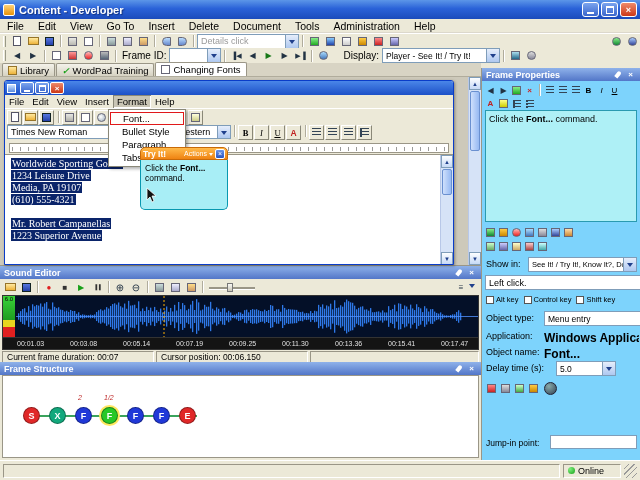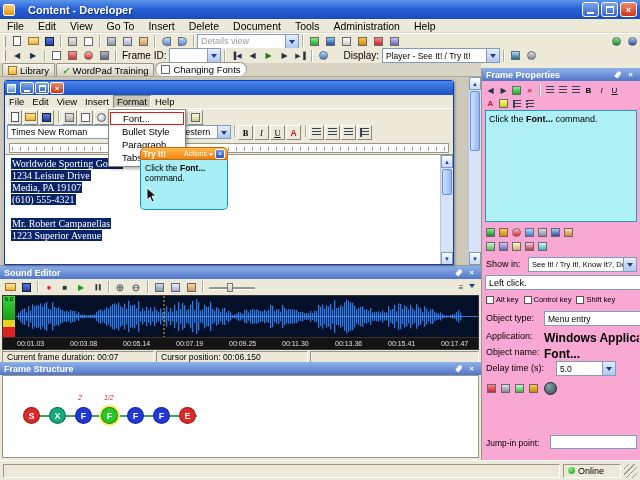--- a/index.html
+++ b/index.html
@@ -2,21 +2,21 @@
 <html><head>
 <meta charset="utf-8">
 <style>
 *{margin:0;padding:0;box-sizing:border-box;}
 html,body{width:640px;height:480px;background:#444;}
 .app{position:relative;width:640px;height:480px;font-family:"Liberation Sans",sans-serif;font-size:10px;color:#000;background:#ece9d8;overflow:hidden;}
 .abs{position:absolute;}
 
 .titlebar{left:0;top:0;width:640px;height:19px;background:linear-gradient(180deg,#5c96e8 0%,#2a62d8 45%,#1b4bbb 100%);display:flex;align-items:center;padding:0 3px;}
 .app-icon{width:12px;height:12px;background:linear-gradient(#ffd27a,#e8920a);border:1px solid #fff;margin-right:4px;border-radius:2px;}
-.title-text{color:#fff;font-weight:bold;font-size:11px;flex:1;text-shadow:1px 1px 1px #15337d;white-space:nowrap;margin-left:9px;}
+.title-text{color:#fff;font-weight:bold;font-size:11px;flex:1;text-shadow:1px 1px 1px #15337d;white-space:nowrap;}
 .winbtn{width:17px;height:15px;margin-left:2px;border:1px solid #fff;border-radius:3px;background:linear-gradient(#7aa4ee,#3a66cc);display:inline-flex;align-items:center;justify-content:center;color:#fff;font-size:9px;font-weight:bold;}
 .winbtn.close{background:linear-gradient(#ee8a6a,#cc3818);}
 .glyph-min{width:7px;height:2px;background:#fff;margin-top:7px;}
 .glyph-max{width:8px;height:8px;border:1px solid #fff;border-top:2px solid #fff;}
 
 .menubar{left:0;top:19px;width:640px;height:14px;display:flex;align-items:center;background:#ece9d8;border-bottom:1px solid #dcd8cc;}
 .menu-item{padding:0 7px;font-size:10.5px;line-height:14px;white-space:nowrap;}
 .toolbar{background:#ece9d8;display:flex;align-items:center;}
 .tb1{left:0;top:33px;width:640px;height:15px;border-top:1px solid #fff;}
 .tb2{left:0;top:48px;width:640px;height:15px;}
@@ -28,21 +28,21 @@
 .tri{width:0;height:0;border:3px solid transparent;border-top:4px solid #20408c;margin-top:5px;}
 .label{font-size:10px;white-space:nowrap;flex:0 0 auto;}
 .ig{display:inline-block;}
 .page{width:8px;height:10px;background:#fff;border:1px solid #556;}
 .folder{width:11px;height:8px;background:linear-gradient(#ffe9a0,#edb33a);border:1px solid #96742a;}
 .disk{width:9px;height:9px;background:linear-gradient(#5878e0,#2440a8);border:1px solid #122;}
 .gen{width:9px;height:9px;border:1px solid #667;}
 
 .tabbar{left:0;top:63px;width:481px;height:14px;background:#d8d4c4;display:flex;align-items:flex-end;padding-left:2px;border-bottom:1px solid #b0ac9c;}
 .tab{height:13px;display:flex;align-items:center;padding:0 5px;font-size:9.5px;border:1px solid #9a9687;border-bottom:none;border-radius:2px 2px 0 0;background:linear-gradient(#f4f2ea,#d6d2c2);margin-right:1px;white-space:nowrap;}
-.tab.active{background:#fff;height:14px;border-radius:7px;}
+.tab.active{background:#fff;height:14px;}
 .ticon{width:9px;height:9px;margin-right:3px;flex:0 0 auto;}
 
 .workspace{left:0;top:77px;width:481px;height:188px;background:#cdc9ba;}
 .wp{position:absolute;left:4px;top:3px;width:450px;height:185px;border:1px solid #0a3cc8;border-radius:3px 3px 0 0;background:#ece9d8;overflow:hidden;box-shadow:1px 1px 3px rgba(0,0,0,.35);z-index:1;}
 .wp-title{height:14px;background:linear-gradient(180deg,#4a86e8,#1c50c8);display:flex;align-items:center;padding:0 2px;}
 .wp-ico{width:9px;height:9px;background:linear-gradient(#cfe4ff,#5a8ce0);border:1px solid #fff;margin-right:3px;}
 .wp-title .t{color:#fff;font-weight:bold;font-size:9.5px;flex:1;white-space:nowrap;}
 .wp-btn{width:14px;height:12px;margin-left:1px;border:1px solid #fff;border-radius:2px;background:linear-gradient(#7aa4ee,#3a66cc);display:inline-flex;align-items:center;justify-content:center;color:#fff;font-size:8px;font-weight:bold;}
 .wp-btn.close{background:linear-gradient(#ee8a6a,#cc3818);}
 .wp-menu{height:13px;display:flex;align-items:center;}
@@ -92,21 +92,21 @@
 .slider .trk{position:absolute;left:0;right:0;top:4px;height:2px;background:#9a9687;box-shadow:0 1px 0 #fff;}
 .slider .th{position:absolute;left:18px;top:0;width:6px;height:9px;background:linear-gradient(#f8f8f4,#cac6b6);border:1px solid #777;}
 .fs{left:0;top:362px;width:481px;height:98px;background:#ece9d8;}
 .fs-body{position:relative;height:83px;background:#fff;border:1px solid #9a9687;margin:0 2px;}
 .fs-line{position:absolute;left:28px;top:39px;width:166px;height:2px;background:#3aa35c;}
 .fs-node{position:absolute;top:31px;width:17px;height:17px;}
 .fs-circle{display:flex;width:17px;height:17px;border-radius:50%;color:#fff;font-weight:bold;font-size:9px;align-items:center;justify-content:center;border:1px solid rgba(0,0,0,.35);}
 .fs-circle.activeframe{box-shadow:0 0 0 2px #ffe860;}
 .fs-ann{position:absolute;top:-13px;left:3px;font-size:7px;color:#c03030;white-space:nowrap;}
 
-.props{left:481px;top:68px;width:159px;height:392px;background:#f9a8d4;border-left:1px solid #9a9687;}
+.props{left:481px;top:68px;width:159px;height:392px;background:#7dd3fc;border-left:1px solid #9a9687;}
 .props .ptitle{height:13px;}
 .prow{position:absolute;display:flex;align-items:center;}
 .hintbox{position:absolute;left:3px;top:42px;width:152px;height:112px;background:#aef0f6;border:1px solid #2a9ab0;padding:3px;font-size:9px;line-height:11px;}
 .plabel{font-size:9px;white-space:nowrap;}
 .pvalue{font-size:12px;white-space:nowrap;overflow:hidden;font-weight:bold;}
 .cb{width:8px;height:8px;background:#fff;border:1px solid #555;margin-right:2px;flex:0 0 auto;}
 .cbl{font-size:7.5px;margin-right:5px;white-space:nowrap;}
 .pcombo{font-size:7.5px;height:15px;}
 .pinput{background:#fff;border:1px solid #7f9db9;height:14px;font-size:9px;font-family:"Liberation Sans",sans-serif;}
 .roundbtn{width:13px;height:13px;border-radius:50%;background:radial-gradient(circle at 35% 30%,#8aa,#345);border:1px solid #223;margin-left:4px;}
@@ -178,21 +178,21 @@
       </span>
     <span class="sep"></span>
     <span class="tbi">
         <i class="ig gen" style="background:linear-gradient(#bdf,#68c);border-radius:50% 0 0 50%;"></i>
       </span>
     <span class="tbi">
         <i class="ig gen" style="background:linear-gradient(#bdf,#68c);border-radius:0 50% 50% 0;"></i>
       </span>
     <span class="sep"></span>
     <div class="combo" style="width:102px;">
-      <span style="color:#9a9a9a;">Details view</span>
+      <span style="color:#9a9a9a;">Details click</span>
       <span class="arr">
           <i class="tri"></i>
         </span>
     </div>
     <span class="sep"></span>
     <span class="tbi">
         <i class="ig gen" style="background:linear-gradient(#8e8,#2a2);"></i>
       </span>
     <span class="tbi">
         <i class="ig gen" style="background:linear-gradient(#8cf,#24a);"></i>

